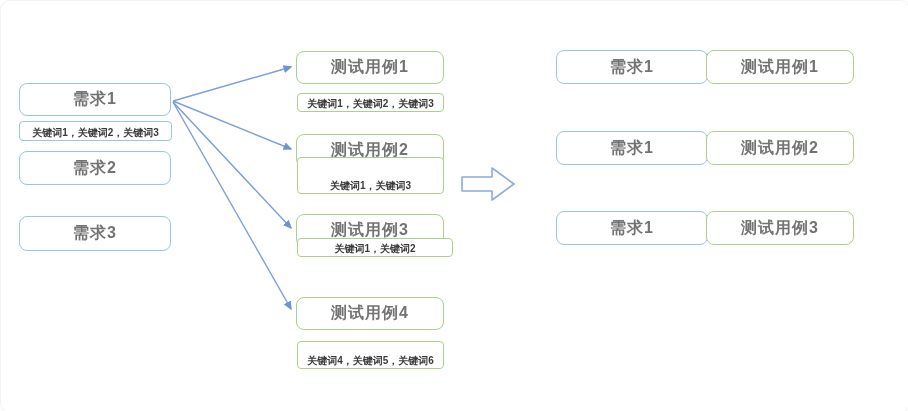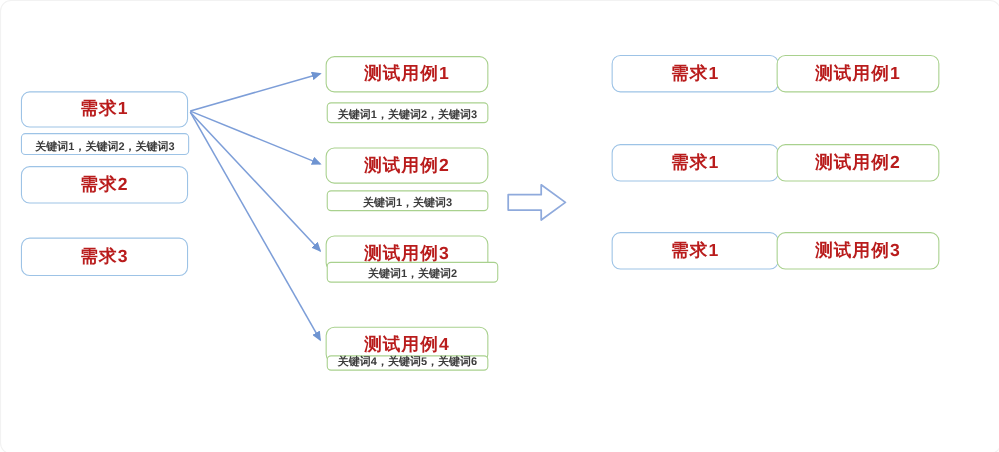--- a/index.html
+++ b/index.html
@@ -14,21 +14,21 @@
   }
   .arrows{position:absolute;left:0;top:0;width:908px;height:411px;pointer-events:none;}
   .fanline{stroke:#7d9ed8;stroke-width:1.4;fill:none;}
   .bigarrow{fill:#ffffff;stroke:#8faadc;stroke-width:1.6;stroke-linejoin:round;}
   .box{
     position:absolute;
     background:#ffffff;
     border:1.6px solid;
     border-radius:8px;
     display:flex;align-items:center;justify-content:center;
-    font-weight:bold;color:#b91c1c;
+    font-weight:bold;color:#737373;
     font-size:16px;letter-spacing:1px;
     box-sizing:border-box;
   }
   .blue{border-color:#9dc3e6;}
   .green{border-color:#a9d18e;}
   .kw{
     font-size:10px;letter-spacing:0;
     border-radius:4px;border-width:1.2px;
     color:#3a3a3a;
     align-items:flex-end;
@@ -73,35 +73,35 @@
   <div class="box green" style="left:295px;top:50px;width:148px;height:33px">
     <span>测试用例1</span>
   </div>
   <div class="box green kw" style="left:296px;top:92px;width:147px;height:19px">
     <span>关键词1，关键词2，关键词3</span>
   </div>
 
   <div class="box green" style="left:295px;top:133px;width:148px;height:33px">
     <span>测试用例2</span>
   </div>
-  <div class="box green kw" style="left:296px;top:172px;width:147px;height:19px">
+  <div class="box green kw" style="left:296px;top:156px;width:147px;height:37px">
     <span>关键词1，关键词3</span>
   </div>
 
   <div class="box green" style="left:295px;top:213px;width:148px;height:33px">
     <span>测试用例3</span>
   </div>
   <div class="box green kw" style="left:296px;top:237px;width:156px;height:19px">
     <span>关键词1，关键词2</span>
   </div>
 
   <div class="box green" style="left:295px;top:296px;width:148px;height:33px">
     <span>测试用例4</span>
   </div>
-  <div class="box green kw" style="left:296px;top:322px;width:147px;height:14px">
+  <div class="box green kw" style="left:296px;top:340px;width:147px;height:28px">
     <span>关键词4，关键词5，关键词6</span>
   </div>
 
   <div class="box blue" style="left:555px;top:49px;width:152px;height:34px">
     <span>需求1</span>
   </div>
   <div class="box green" style="left:705px;top:49px;width:148px;height:34px">
     <span>测试用例1</span>
   </div>
 

